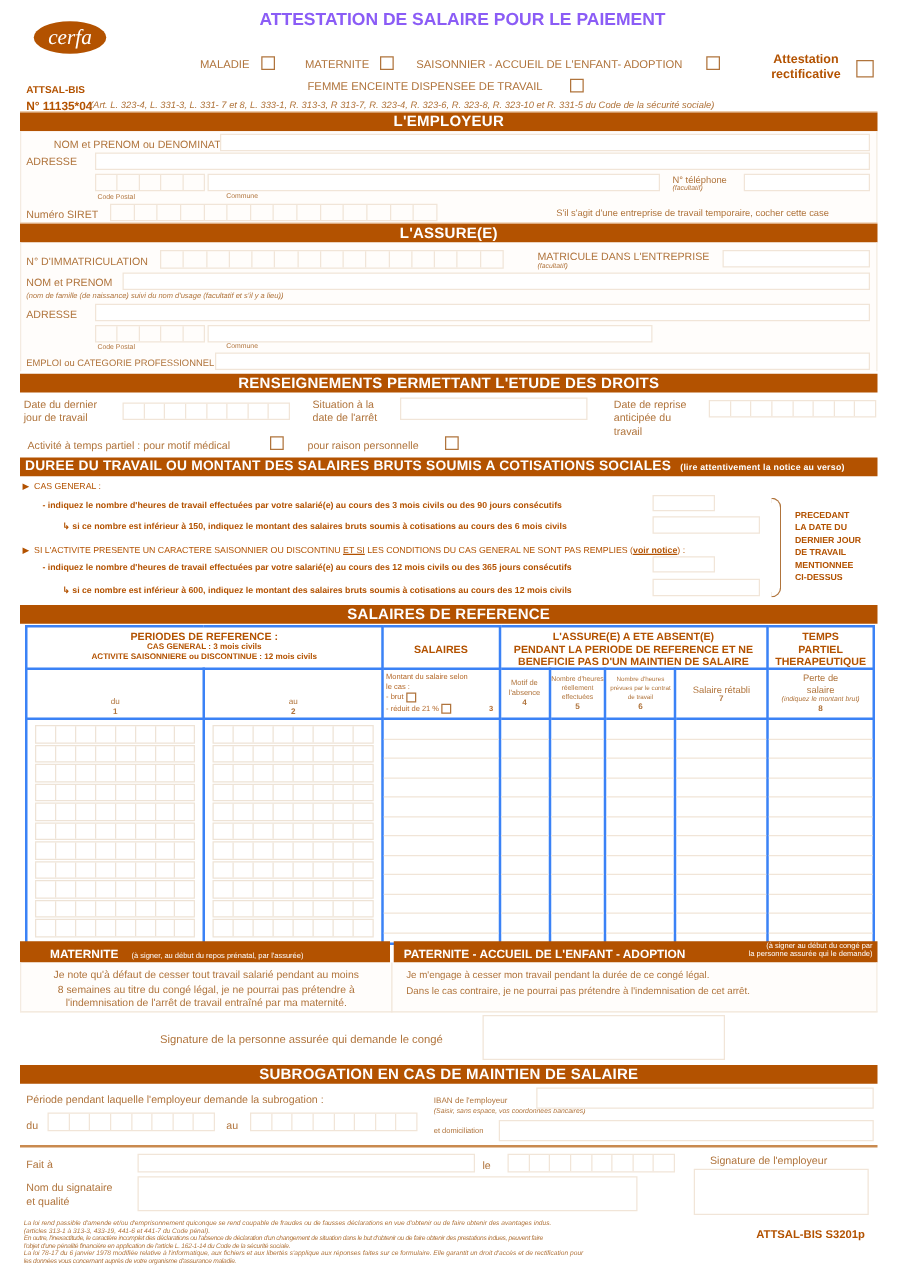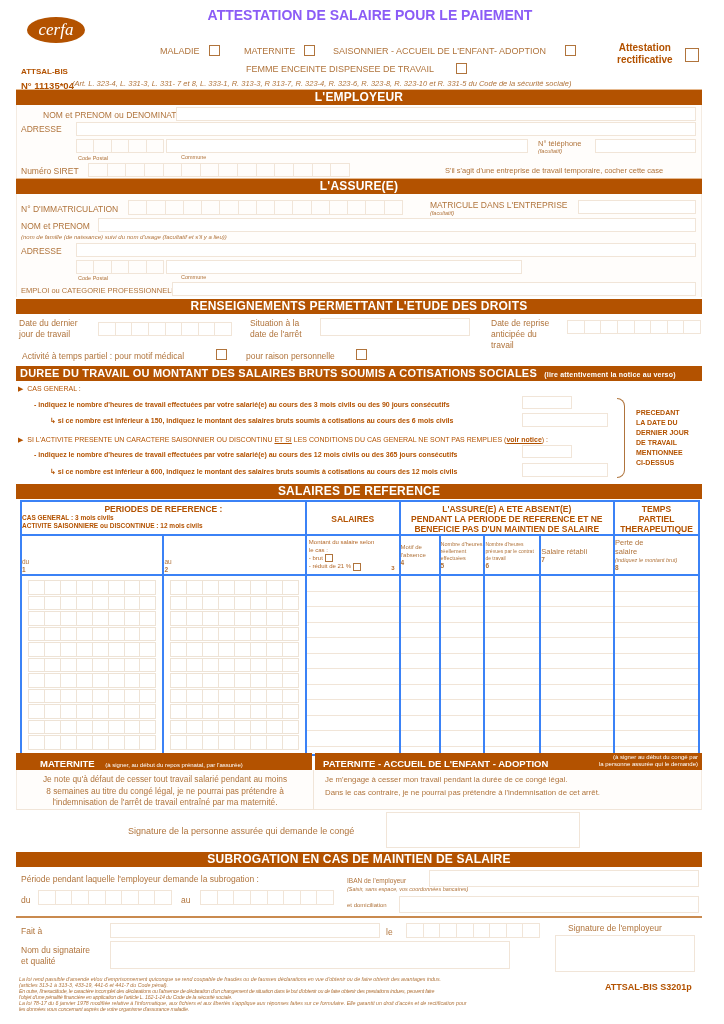--- a/index.html
+++ b/index.html
@@ -15,21 +15,21 @@
   .cells { position: absolute; border: 1px solid #f1e5d8; display: flex; }
   .cells span { flex: 1; border-right: 1px solid #f1e5d8; }
   .cells span:last-child { border-right: none; }
   .chk { position: absolute; width: 11px; height: 11px; border: 1px solid #b0743c; background: #fff; }
   .sec { position: absolute; left: 16px; width: 686px; background: #fffdfb; border-left: 1px solid #f4ebe1; border-right: 1px solid #f4ebe1; }
   .bold { font-weight: bold; }
   .b-t { color: #b35200; font-weight: bold; font-size: 7px; white-space: nowrap; position: absolute; }
   table.ref { position: absolute; left: 20px; top: 500px; width: 680px; border-collapse: collapse; }
   table.ref td { border: 2px solid #3b82f6; vertical-align: top; }
   .th-main { color: #b35200; font-weight: bold; font-size: 8.5px; text-align: center; line-height: 10px; padding-top: 2px; }
-  .th-sub { font-size: 6.5px; color: #b0743c; line-height: 8px; }
+  .th-sub { font-size: 6.5px; text-align: center; color: #b0743c; line-height: 8px; }
   .gridcol { display: flex; flex-direction: column; padding: 4px 6px; gap: 1px; }
   .gridrow { height: 14.5px; border: 1px solid #eee3d6; display: flex; }
   .gridrow span { flex: 1; border-right: 1px solid #eee3d6; }
   .gridrow span:last-child { border-right: none; }
   .lines { display: flex; flex-direction: column; }
   .lines div { height: 15.5px; border-bottom: 1px solid #f1e5d8; }
 </style>
 </head>
 <body>
 

